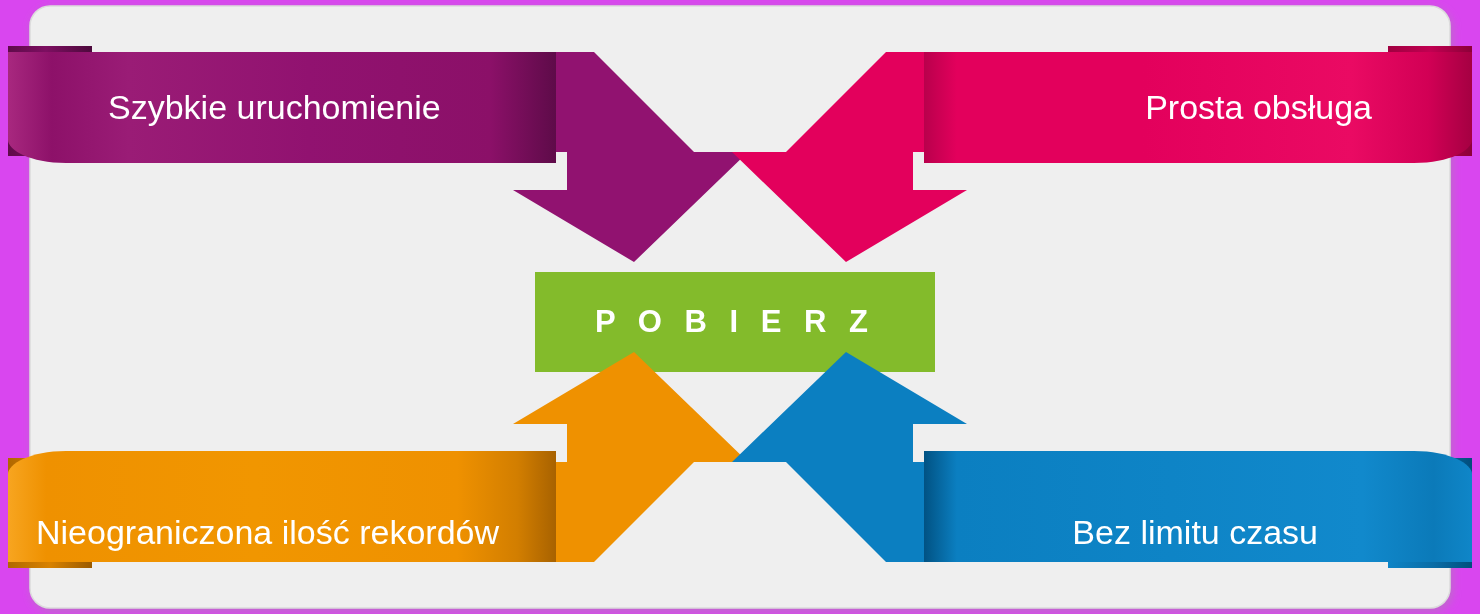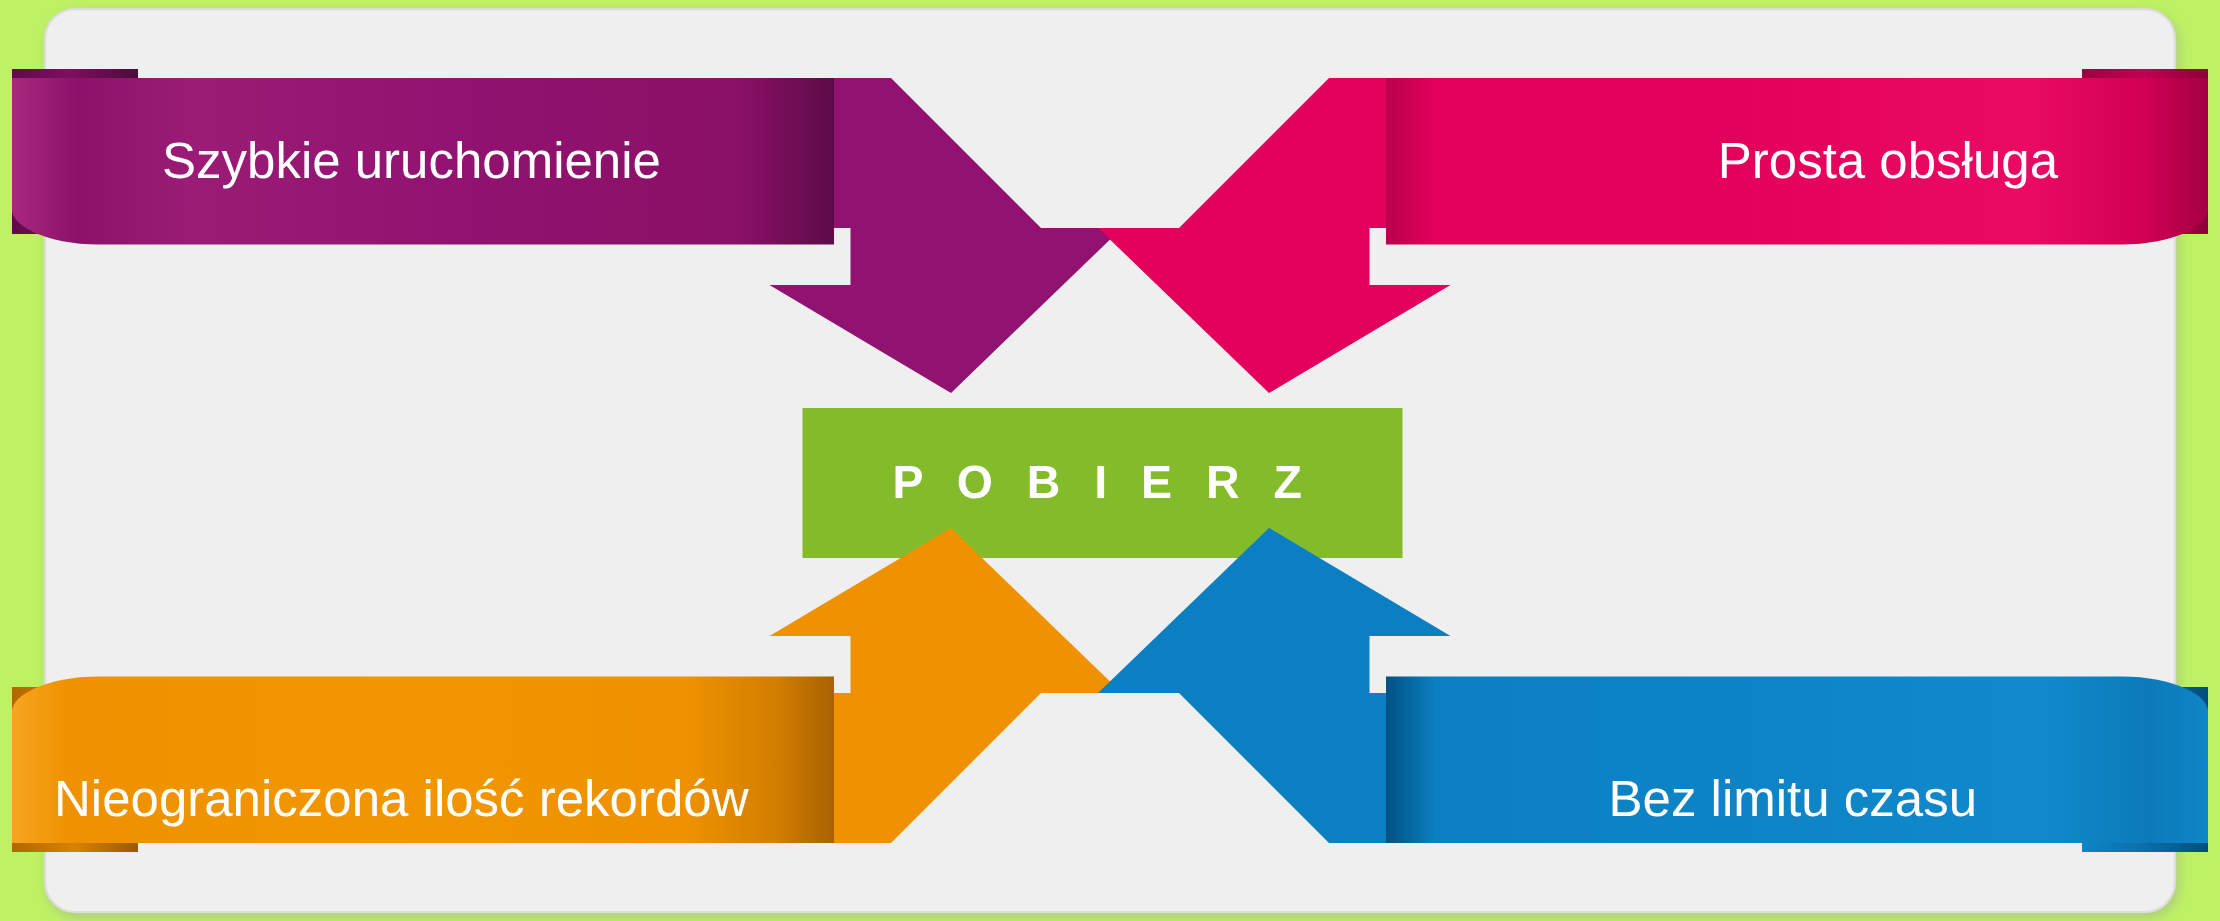--- a/index.html
+++ b/index.html
@@ -8,21 +8,21 @@
     background: #ffffff;
   }
   body {
     font-family: "Liberation Sans", sans-serif;
   }
   #stage {
     position: relative;
     width: 1480px;
     height: 614px;
     overflow: hidden;
-    background: #bef264;
+    background: #d946ef;
   }
   #diagram-svg {
     position: absolute;
     left: 0;
     top: 0;
     width: 1480px;
     height: 614px;
     display: block;
   }
   .ribbon-label {

